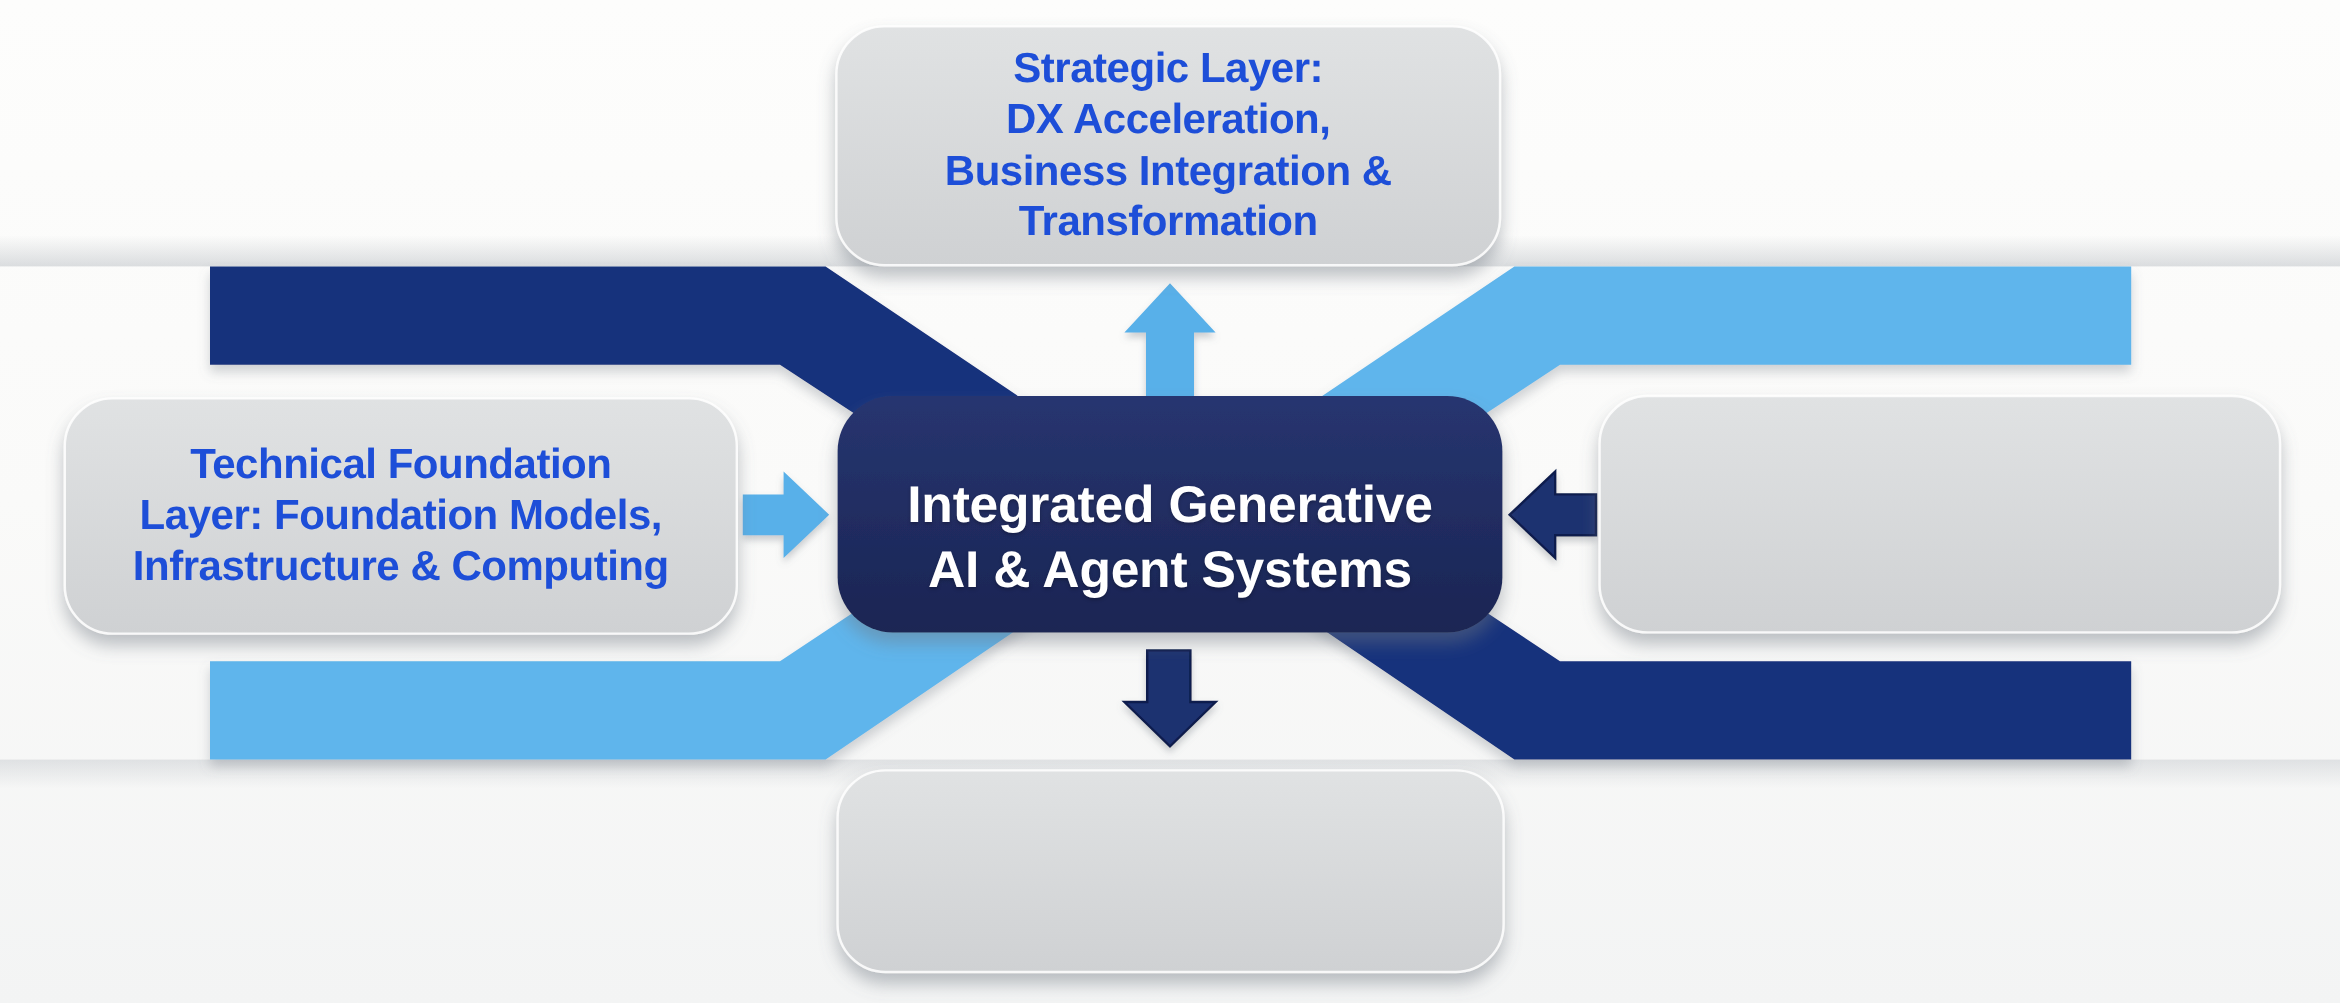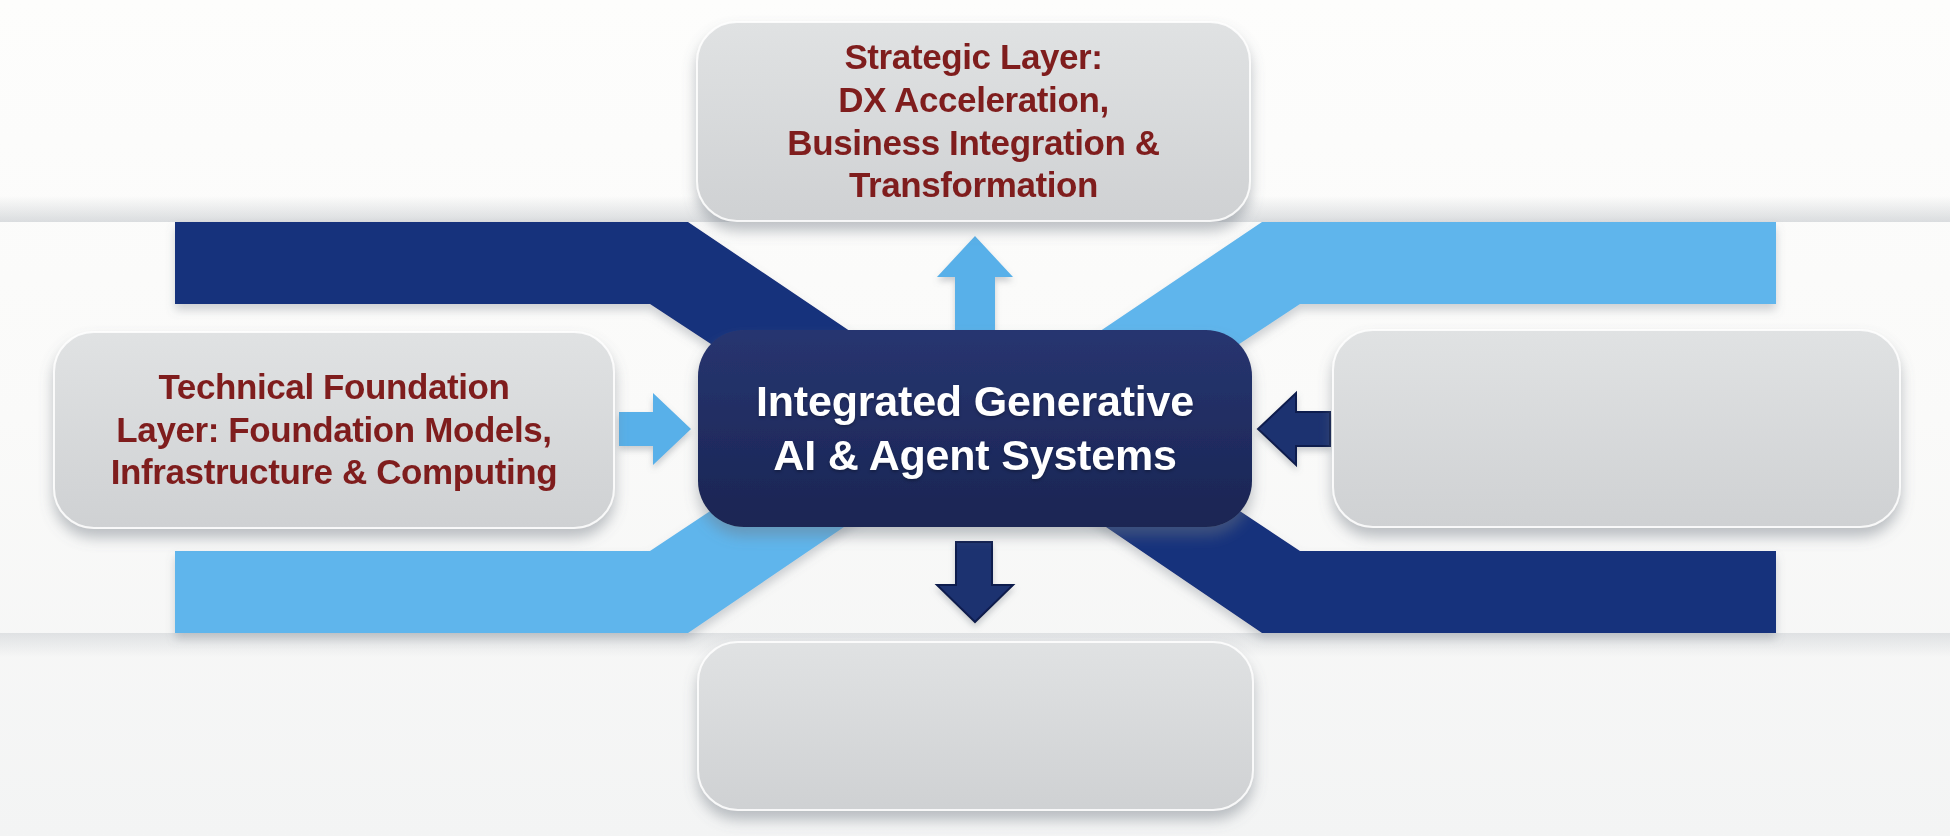--- a/index.html
+++ b/index.html
@@ -13,32 +13,32 @@
   }
   .stage svg { position: absolute; left: 0; top: 0; }
   .node-label {
     position: absolute;
     display: flex;
     align-items: center;
     justify-content: center;
     text-align: center;
     white-space: pre-line;
     font-weight: 700;
-    color: #7f1d1d;
+    color: #1d4ed8;
     letter-spacing: -0.4px;
     line-height: 1.22;
     z-index: 5;
     pointer-events: none;
   }
   .label-top    { left: 697px;  top: 22px;  width: 553px; height: 199px; font-size: 35px; }
   .label-left   { left: 54px;   top: 332px; width: 560px; height: 196px; font-size: 35px; }
   .label-right  { left: 1333px; top: 330px; width: 567px; height: 197px; font-size: 35px; }
   .label-bottom { left: 698px;  top: 642px; width: 555px; height: 168px; font-size: 35px; }
   .label-center {
-    left: 698px; top: 330px; width: 554px; height: 197px;
+    left: 698px; top: 350px; width: 554px; height: 197px;
     font-size: 43px; color: #ffffff; letter-spacing: -0.2px; line-height: 1.25;
     text-shadow: 0 2px 3px rgba(0,0,0,0.25);
   }
 </style>
 </head>
 <body>
 
 <div class="stage">
 
   <svg viewBox="0 0 1950 836" width="1950" height="836">

